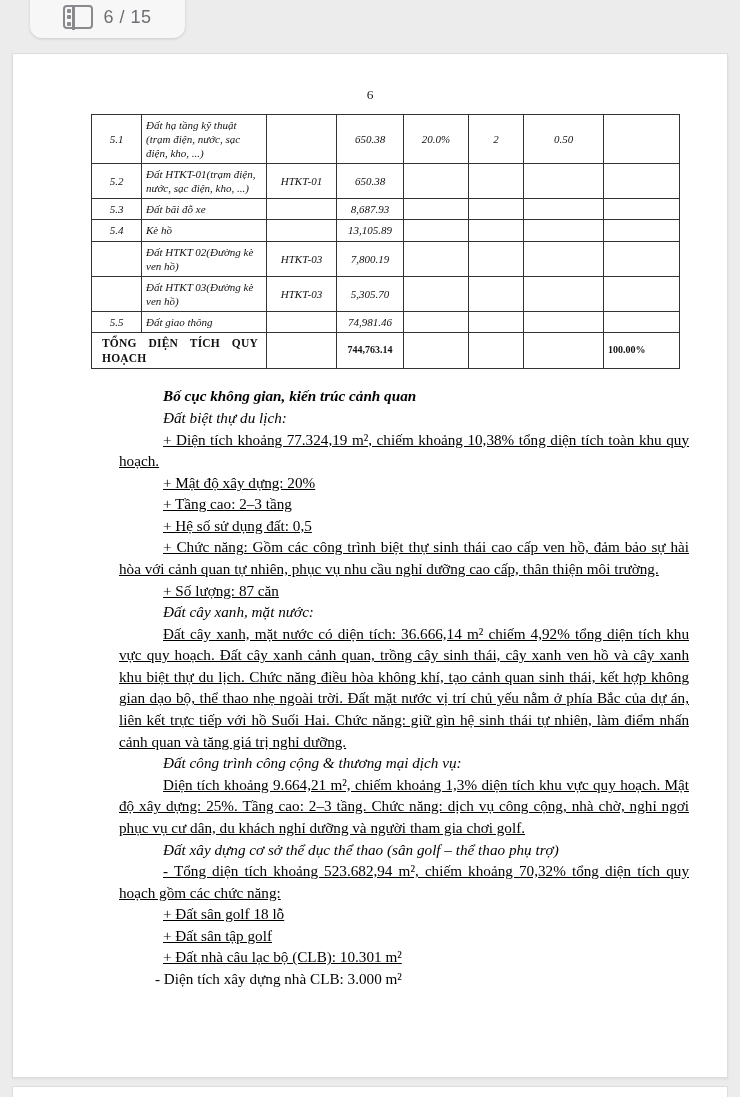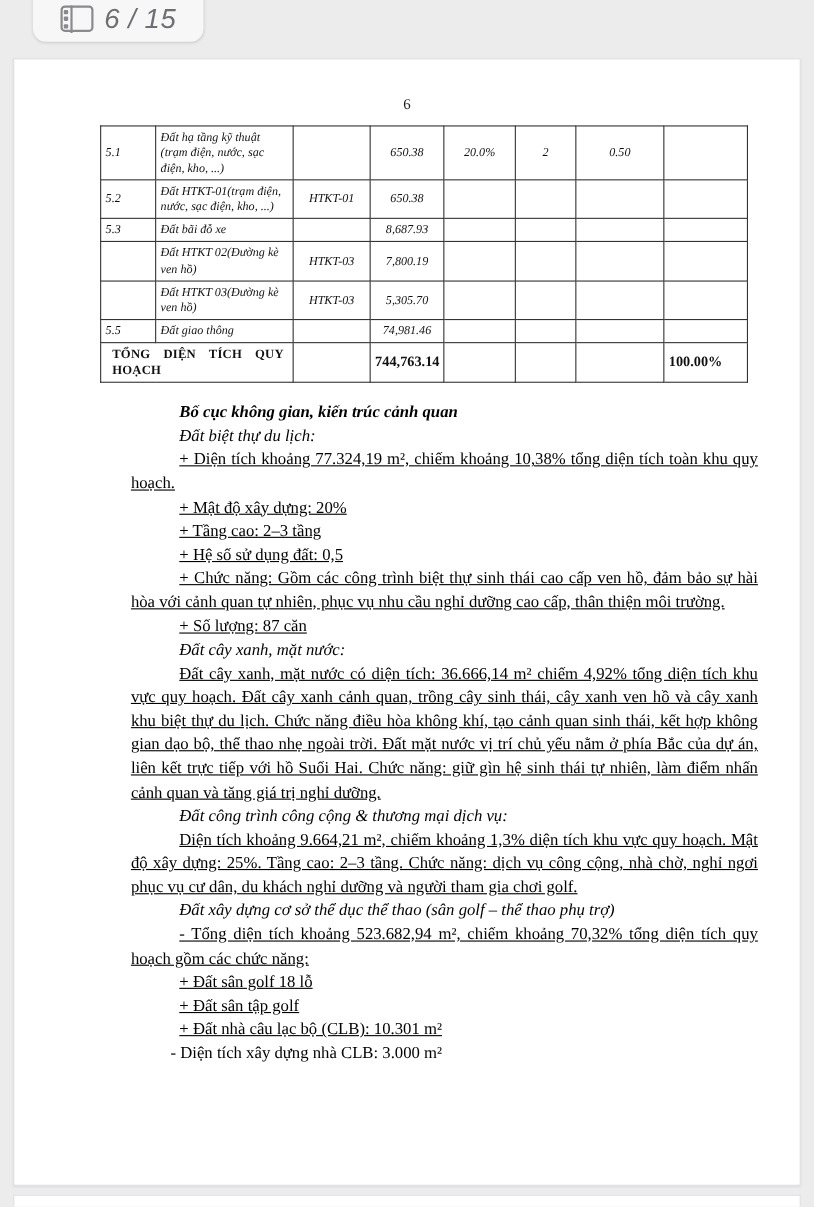--- a/index.html
+++ b/index.html
@@ -46,25 +46,24 @@
   #page-pill .sb-icon .dots {
     position: absolute; left: 1.5px; top: 1.5px;
     width: 4px; height: 17px;
     display: flex; flex-direction: column; justify-content: space-between;
   }
   #page-pill .sb-icon .dots i {
     display: block; width: 4px; height: 4px; background: #8a8a8e; border-radius: 1px;
   }
   #page-counter {
     font-family: "Liberation Sans", sans-serif;
-    font-size: 25px;
+    font-size: 18px;
     color: #6e6e73;
     letter-spacing: .5px;
     white-space: nowrap;
-    font-style: italic;
   }
 
   
   #page {
     position: absolute;
     left: 12px; top: 53px;
     width: 716px; height: 1025px;
     background: #ffffff;
     border: 1px solid #dcdce1;
     box-shadow: 0 1px 2px rgba(0,0,0,.08);
@@ -94,41 +93,41 @@
     font-size: 11px;
     font-style: italic;
     color: #111;
   }
   table.land td {
     border: 1px solid #333;
     padding: 3px 4px;
     vertical-align: middle;
     line-height: 1.28;
   }
-  .c-no     { width: 50px;  text-align: left; padding-left: 9px; }
+  .c-no     { width: 50px;  text-align: center; padding-left: 9px; }
   .c-name   { width: 125px; text-align: left; padding-left: 8px; }
   .c-code   { width: 70px;  text-align: center; }
   .c-area   { width: 67px;  text-align: center; }
   .c-dens   { width: 65px;  text-align: center; font-style: italic; }
   .c-floor  { width: 55px;  text-align: center; }
   .c-coef   { width: 80px;  text-align: center; }
   .c-pct    { width: 76px;  text-align: left; }
 
   tr.total td {
     font-style: normal;
     font-weight: bold;
     font-size: 11.5px;
   }
   tr.total td.c-total-label {
     text-align: justify;
     text-align-last: justify;
     padding: 3px 8px 3px 10px;
     letter-spacing: .2px;
   }
-  tr.total td.c-area, tr.total td.c-pct { font-size: 13px; }
+  tr.total td.c-area, tr.total td.c-pct { font-size: 10px; }
 
   
   .body {
     margin: 16px 38px 0 106px;
     font-size: 15.2px;
     line-height: 1.42;
     color: #000;
     text-align: justify;
   }
   .body p { margin: 0; }
@@ -178,20 +177,30 @@
             <td class="c-dens"></td>
             <td class="c-floor"></td>
             <td class="c-coef"></td>
             <td class="c-pct"></td>
           </tr>
           <tr>
             <td class="c-no">5.3</td>
             <td class="c-name">Đất bãi đỗ xe</td>
             <td class="c-code"></td>
             <td class="c-area">8,687.93</td>
+            <td class="c-dens"></td>
+            <td class="c-floor"></td>
+            <td class="c-coef"></td>
+            <td class="c-pct"></td>
+          </tr>
+          <tr>
+            <td class="c-no">5.4</td>
+            <td class="c-name">Kè hồ</td>
+            <td class="c-code"></td>
+            <td class="c-area">13,105.89</td>
             <td class="c-dens"></td>
             <td class="c-floor"></td>
             <td class="c-coef"></td>
             <td class="c-pct"></td>
           </tr>
           <tr>
             <td class="c-no"></td>
             <td class="c-name">Đất HTKT 02(Đường kè ven hồ)</td>
             <td class="c-code">HTKT-03</td>
             <td class="c-area">7,800.19</td>

